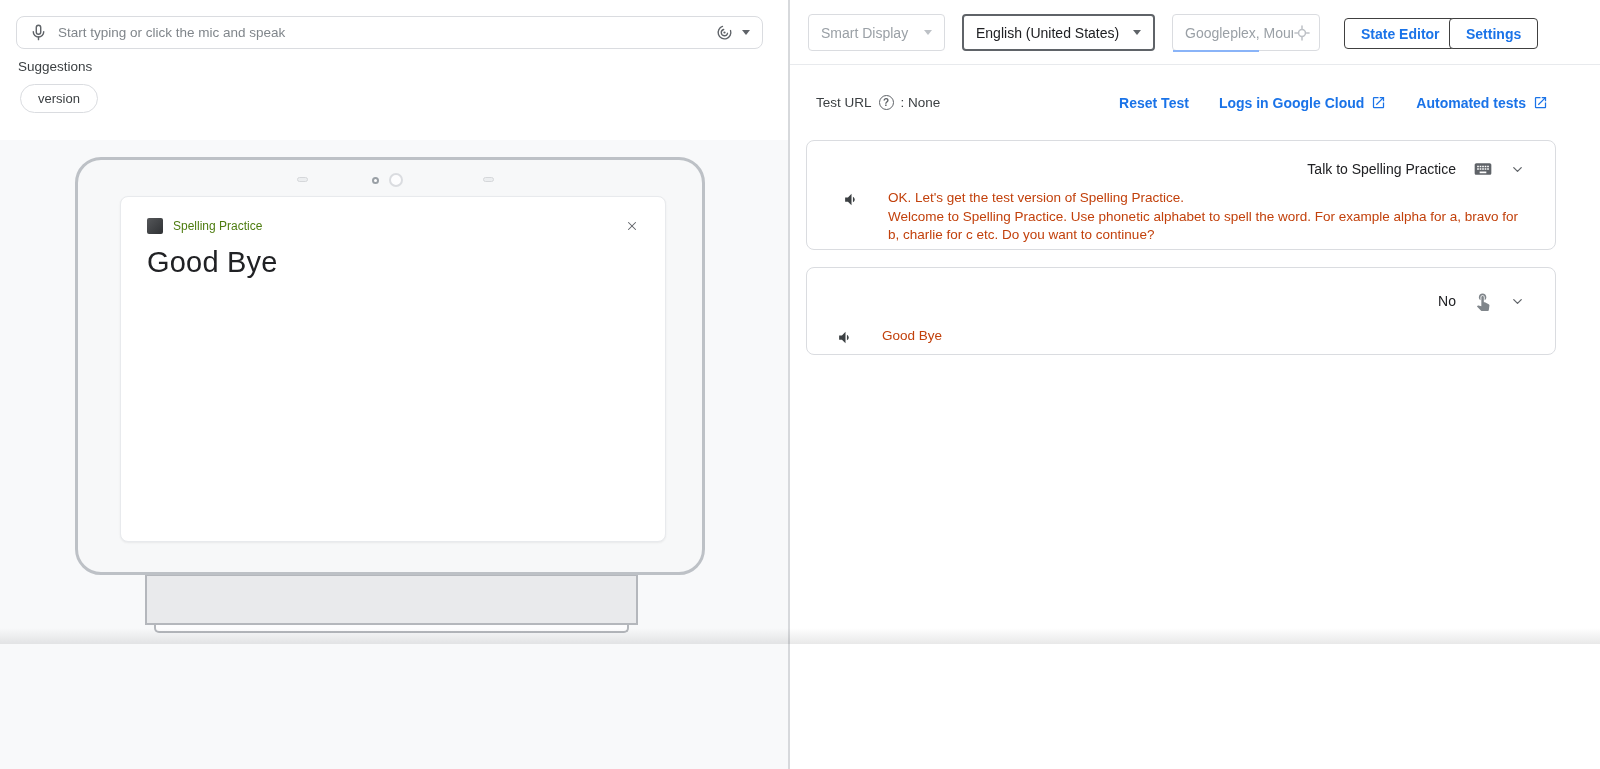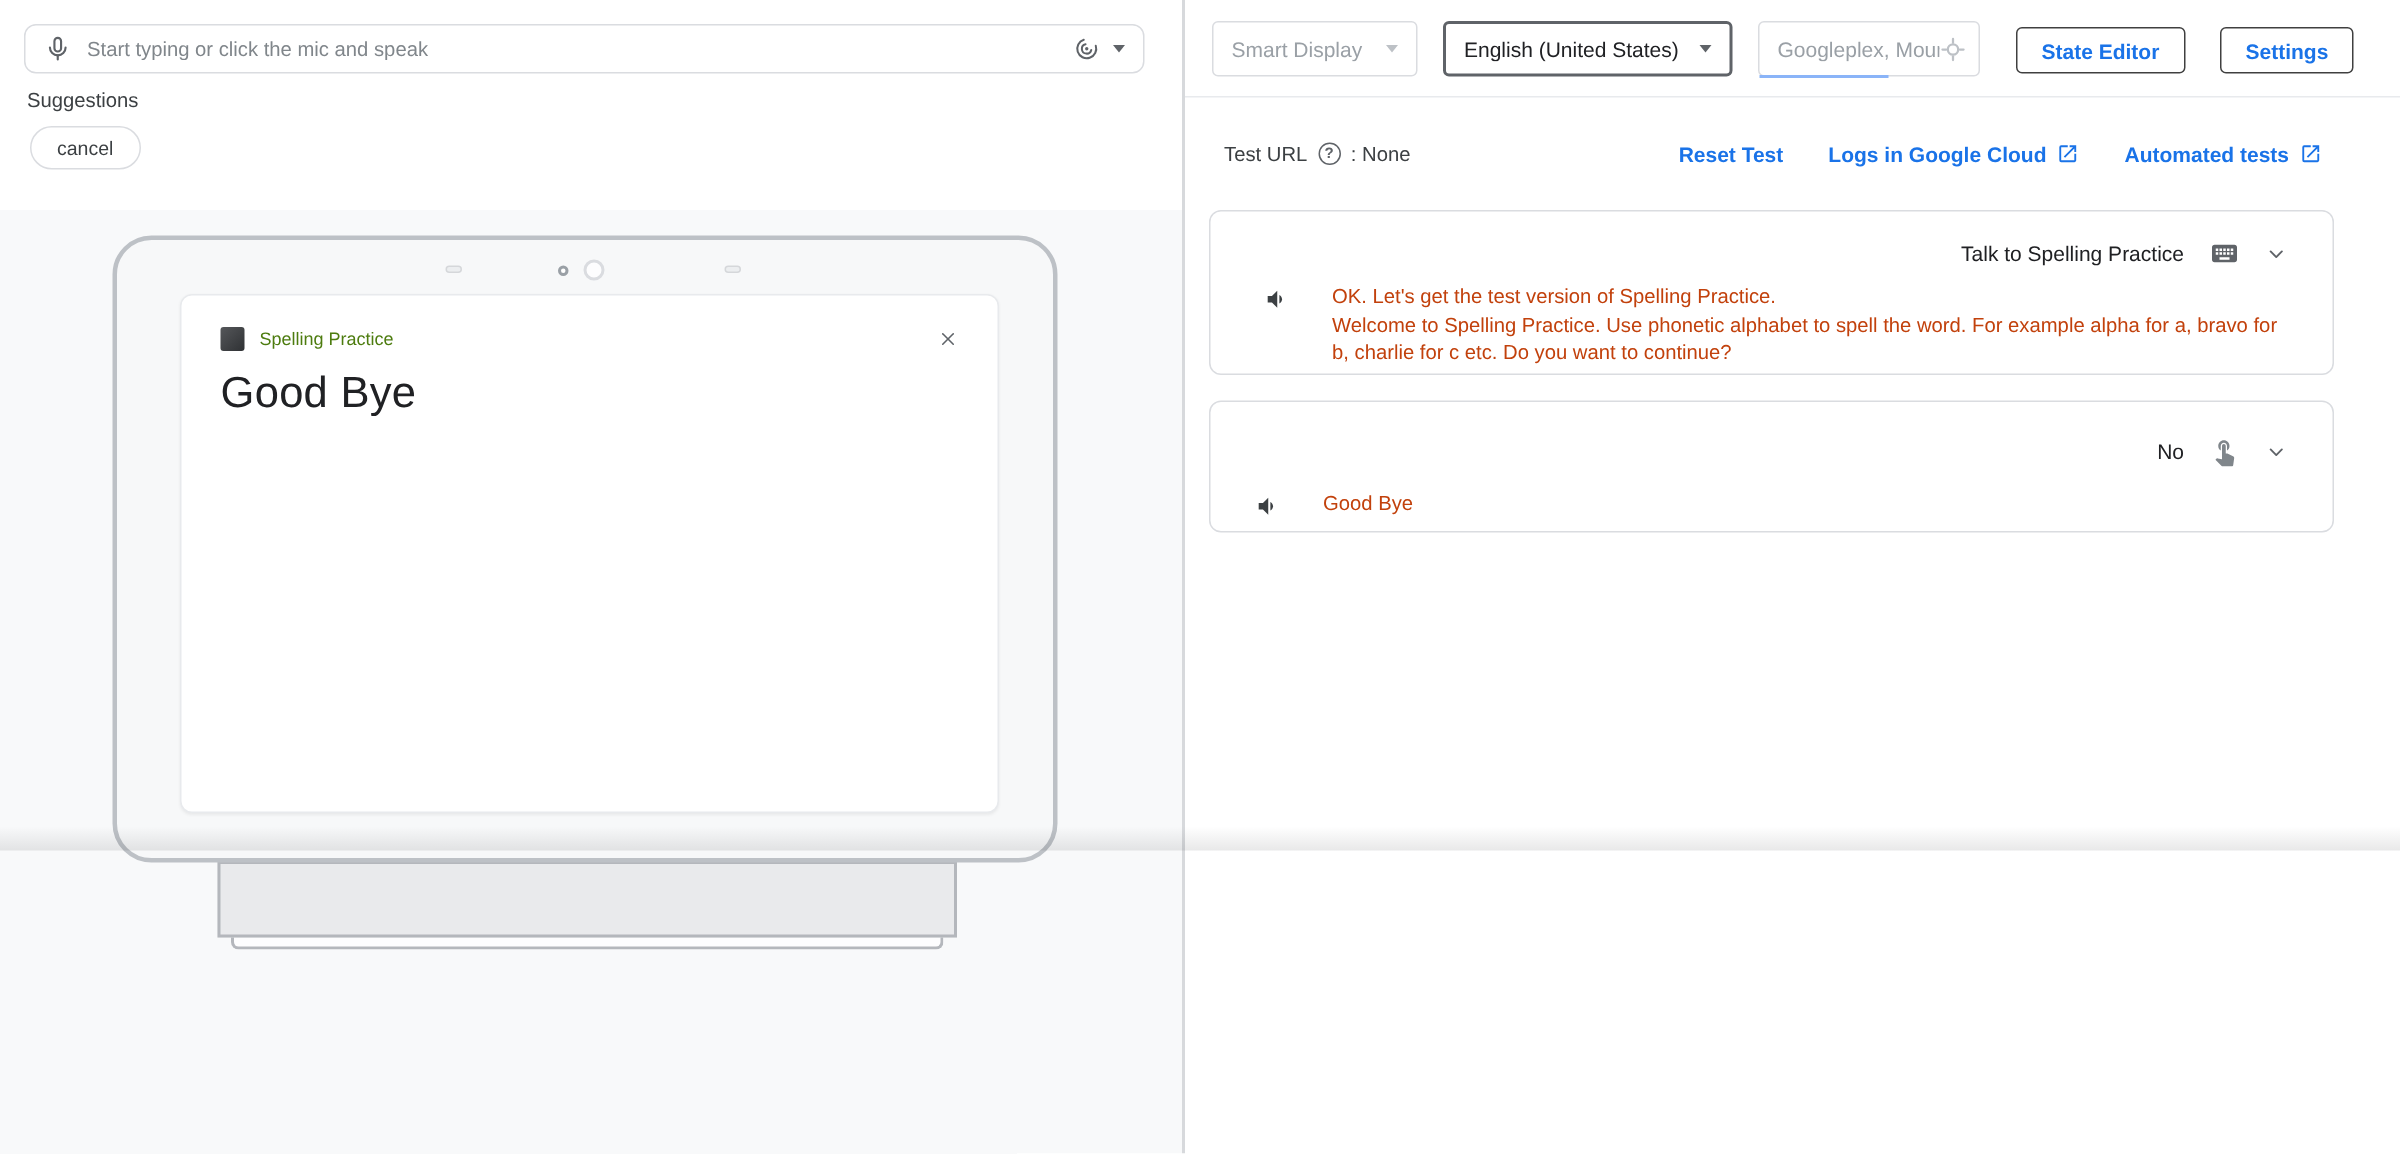--- a/index.html
+++ b/index.html
@@ -1,18 +1,18 @@
 <!DOCTYPE html>
 <html><head>
 <meta charset="utf-8">
 <style>
   * { margin:0; padding:0; box-sizing:border-box; }
   html,body { width:1600px; height:769px; overflow:hidden; background:#fff;
     font-family:"Liberation Sans","DejaVu Sans",sans-serif; color:#202124; }
-  .app { position:relative; width:1600px; height:567px; }
+  .app { position:relative; width:1600px; height:644px; }
 
   
   .left-panel { position:absolute; left:0; top:0; width:788px; height:769px; background:#fff; }
   .left-top { position:relative; width:100%; height:140px; background:#fff; }
   .query-bar { position:absolute; left:16px; top:16px; width:747px; height:33px;
     border:1px solid #dadce0; border-radius:8px; background:#fff;
     display:flex; align-items:center; padding:0 12px; }
   .query-bar .mic { width:19px; height:19px; flex:0 0 auto; cursor:pointer; }
   .query-input { flex:1; border:none; outline:none; font-size:13.5px; color:#202124;
     margin-left:10px; font-family:inherit; background:transparent; }
@@ -66,21 +66,21 @@
     border:1px solid #dadce0; border-radius:4px; background:#fff;
     display:flex; align-items:center; padding:0 8px 0 12px; }
   .loc-input { flex:1; width:90px; border:none; outline:none; font-size:14px; font-family:inherit;
     color:#202124; background:transparent; }
   .loc-input::placeholder { color:#9aa0a6; }
   .loc-underline { position:absolute; left:0; bottom:-2px; width:86px; height:2px; background:#8ab4f8; }
   .loc-icon { width:18px; height:18px; flex:0 0 auto; cursor:pointer; }
   .btn-outline { position:absolute; top:18px; height:31px; border:1px solid #404040; border-radius:4px;
     background:#fff; color:#1a73e8; font-size:14px; font-weight:bold; font-family:inherit;
     padding:0 16px; cursor:pointer; }
-  .btn-state { left:554px; } .btn-settings { left:690px; }
+  .btn-state { left:554px; } .btn-settings { left:659px; }
 
   .test-row { position:relative; height:75px; display:flex; align-items:center; padding:0 52px 0 26px;gap:20px; }
   .test-label { font-size:13.5px; color:#3c4043; display:flex; align-items:center; gap:7px; }
   .help-circle { width:15px; height:15px; border:1.5px solid #5f6368; border-radius:50%;
     font-size:10px; color:#5f6368; display:flex; align-items:center; justify-content:center;
     font-weight:bold; cursor:pointer; }
   .test-links { margin-left:auto; display:flex; align-items:center; gap:30px; }
   .blue-link { color:#1a73e8; font-size:14px; font-weight:bold; text-decoration:none;
     display:flex; align-items:center; gap:7px; cursor:pointer; }
   .ext-icon { width:15px; height:15px; }
@@ -120,21 +120,21 @@
         <div class="bar-right">
           <svg class="spiral" viewBox="0 0 24 24" fill="none" stroke="#5f6368" stroke-width="1.7" stroke-linecap="round">
             <path d="M9.5 4.4 A8 8 0 1 0 19.6 9.5"></path>
             <path d="M11 8.2 A4 4 0 1 0 15.8 13"></path>
             <circle cx="12" cy="12" r="1.4" fill="#5f6368" stroke="none"></circle>
           </svg>
           <div class="caret"></div>
         </div>
       </div>
       <div class="suggestions-label">Suggestions</div>
-      <button class="chip">cancel</button>
+      <button class="chip">version</button>
     </div>
 
     <div class="device-area">
       <div class="device-stand"></div>
       <div class="device-base"></div>
       <div class="device-frame">
         <div class="bezel-pill pill-1"></div>
         <div class="bezel-dot"></div>
         <div class="bezel-cam"></div>
         <div class="bezel-pill pill-2"></div>

